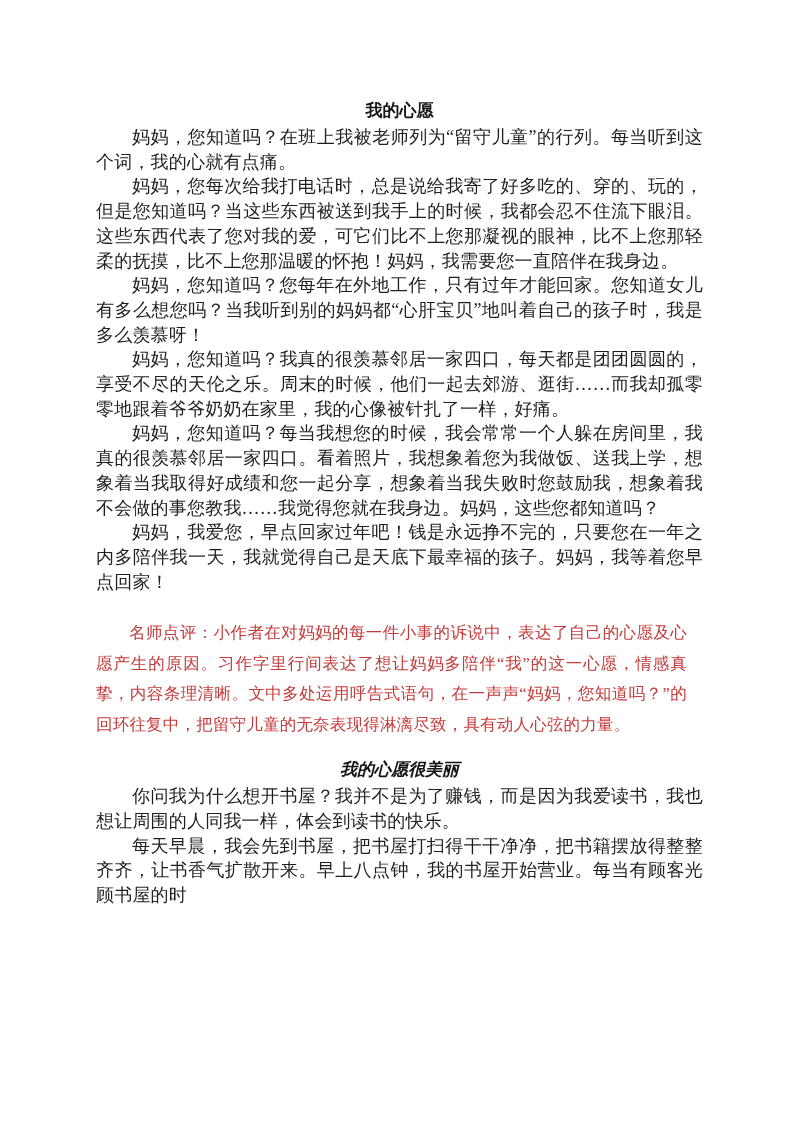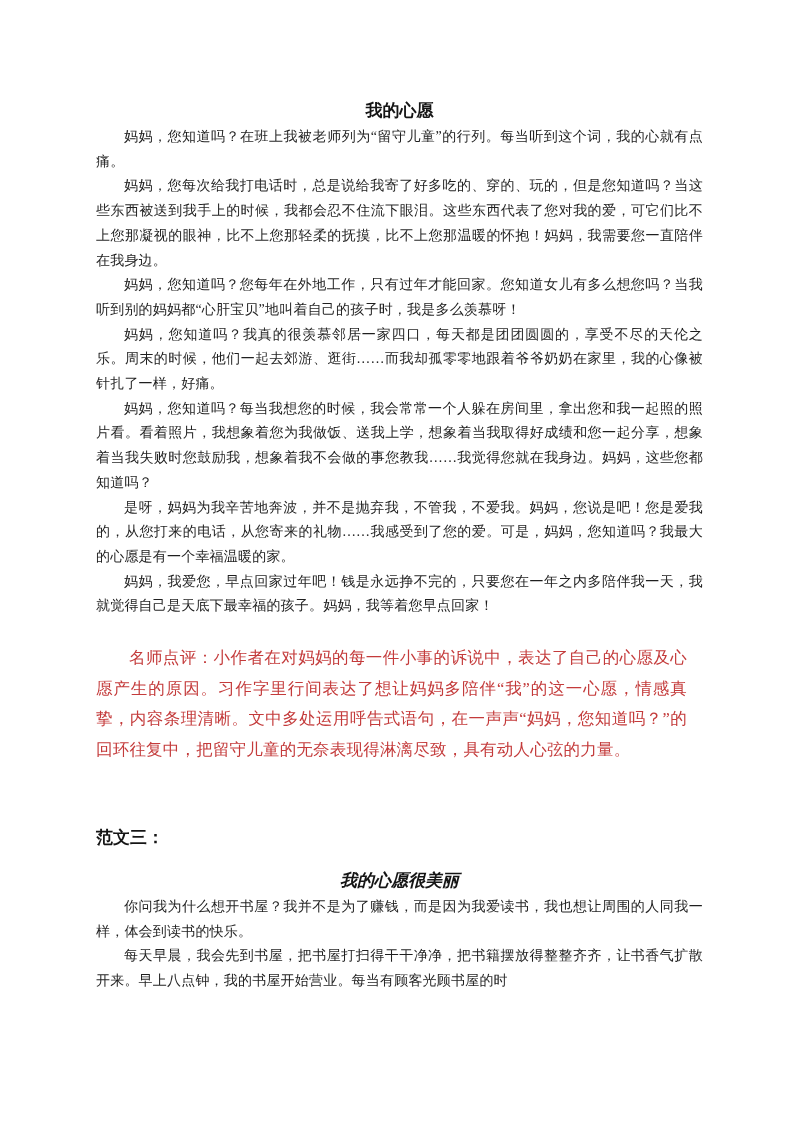--- a/index.html
+++ b/index.html
@@ -23,21 +23,21 @@
   .essay-title {
     font-size: 17px;
     font-weight: bold;
     text-align: center;
     line-height: 28px;
     margin: 0;
     color: #151515;
   }
   .body-paragraphs p {
     margin: 0;
-    font-size: 14px;
+    font-size: 18px;
     line-height: 24.7px;
     text-indent: 2em;
     text-align: justify;
     letter-spacing: 0.2px;
   }
   .teacher-comment {
     margin: 24px 16px 0 0;
     font-size: 16.5px;
     line-height: 30.5px;
     text-indent: 2em;
@@ -74,28 +74,26 @@
 <div class="page">
   <div class="content">
 
     <h1 class="essay-title">我的心愿</h1>
 
     <div class="body-paragraphs">
         <p>妈妈，您知道吗？在班上我被老师列为“留守儿童”的行列。每当听到这个词，我的心就有点痛。</p>
         <p>妈妈，您每次给我打电话时，总是说给我寄了好多吃的、穿的、玩的，但是您知道吗？当这些东西被送到我手上的时候，我都会忍不住流下眼泪。这些东西代表了您对我的爱，可它们比不上您那凝视的眼神，比不上您那轻柔的抚摸，比不上您那温暖的怀抱！妈妈，我需要您一直陪伴在我身边。</p>
         <p>妈妈，您知道吗？您每年在外地工作，只有过年才能回家。您知道女儿有多么想您吗？当我听到别的妈妈都“心肝宝贝”地叫着自己的孩子时，我是多么羡慕呀！</p>
         <p>妈妈，您知道吗？我真的很羡慕邻居一家四口，每天都是团团圆圆的，享受不尽的天伦之乐。周末的时候，他们一起去郊游、逛街……而我却孤零零地跟着爷爷奶奶在家里，我的心像被针扎了一样，好痛。</p>
-        <p>妈妈，您知道吗？每当我想您的时候，我会常常一个人躲在房间里，拿出您和我一起照的照片看。看着照片，我想象着您为我做饭、送我上学，想象着当我取得好成绩和您一起分享，想象着当我失败时您鼓励我，想象着我不会做的事您教我……我觉得您就在我身边。妈妈，这些您都知道吗？</p>
-        <p>是呀，妈妈为我辛苦地奔波，并不是抛弃我，不管我，不爱我。妈妈，您说是吧！您是爱我的，从您打来的电话，从您寄来的礼物……我感受到了您的爱。可是，妈妈，您知道吗？我最大的心愿是有一个幸福温暖的家。</p>
+        <p>妈妈，您知道吗？每当我想您的时候，我会常常一个人躲在房间里，我真的很羡慕邻居一家四口。看着照片，我想象着您为我做饭、送我上学，想象着当我取得好成绩和您一起分享，想象着当我失败时您鼓励我，想象着我不会做的事您教我……我觉得您就在我身边。妈妈，这些您都知道吗？</p>
         <p>妈妈，我爱您，早点回家过年吧！钱是永远挣不完的，只要您在一年之内多陪伴我一天，我就觉得自己是天底下最幸福的孩子。妈妈，我等着您早点回家！</p>
       </div>
 
     <p class="teacher-comment">名师点评：小作者在对妈妈的每一件小事的诉说中，表达了自己的心愿及心愿产生的原因。习作字里行间表达了想让妈妈多陪伴“我”的这一心愿，情感真挚，内容条理清晰。文中多处运用呼告式语句，在一声声“妈妈，您知道吗？”的回环往复中，把留守儿童的无奈表现得淋漓尽致，具有动人心弦的力量。</p>
 
-    <p class="section-label">范文三：</p>
 
     <h1 class="essay-title essay2-title">我的心愿很美丽</h1>
 
     <div class="body-paragraphs">
         <p>你问我为什么想开书屋？我并不是为了赚钱，而是因为我爱读书，我也想让周围的人同我一样，体会到读书的快乐。</p>
         <p>每天早晨，我会先到书屋，把书屋打扫得干干净净，把书籍摆放得整整齐齐，让书香气扩散开来。早上八点钟，我的书屋开始营业。每当有顾客光顾书屋的时</p>
       </div>
 
   </div>
 

